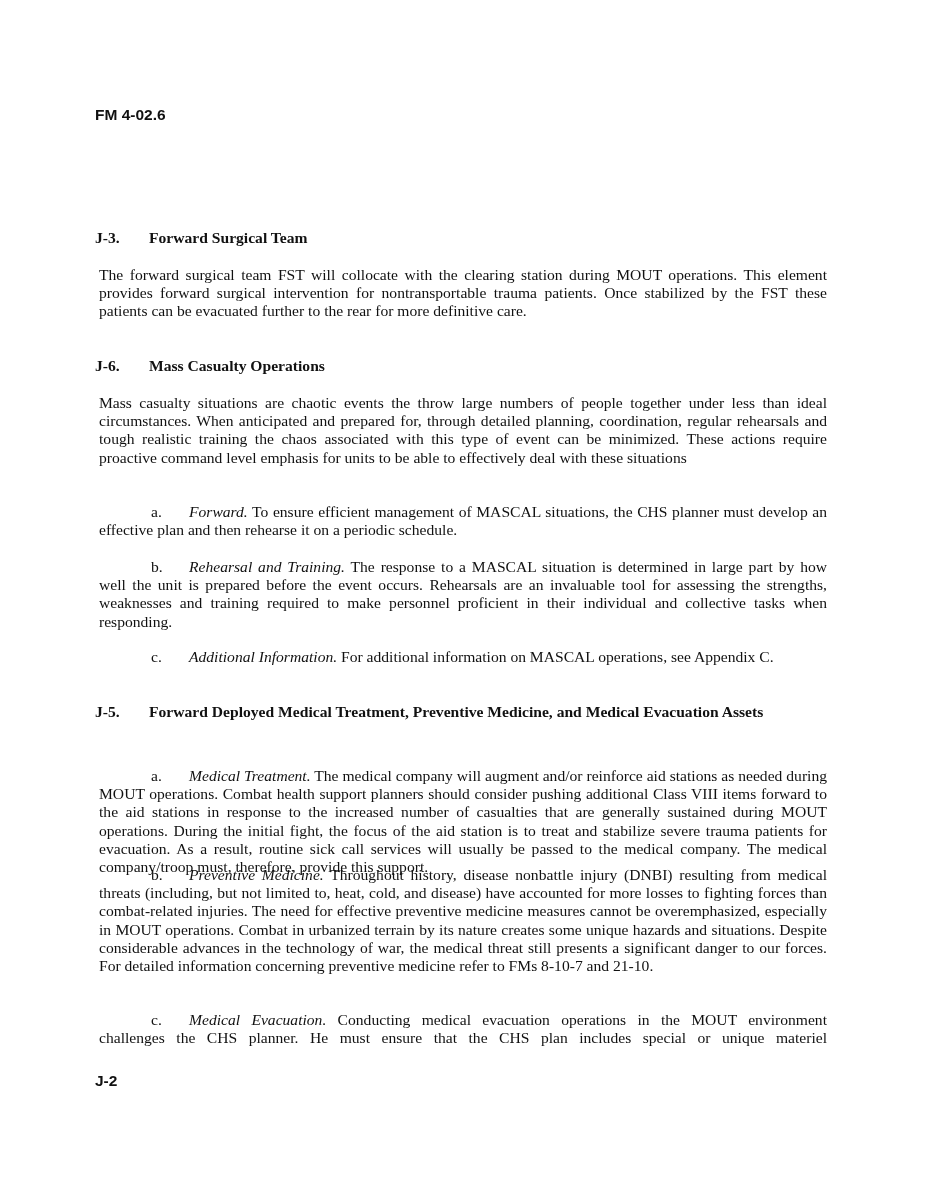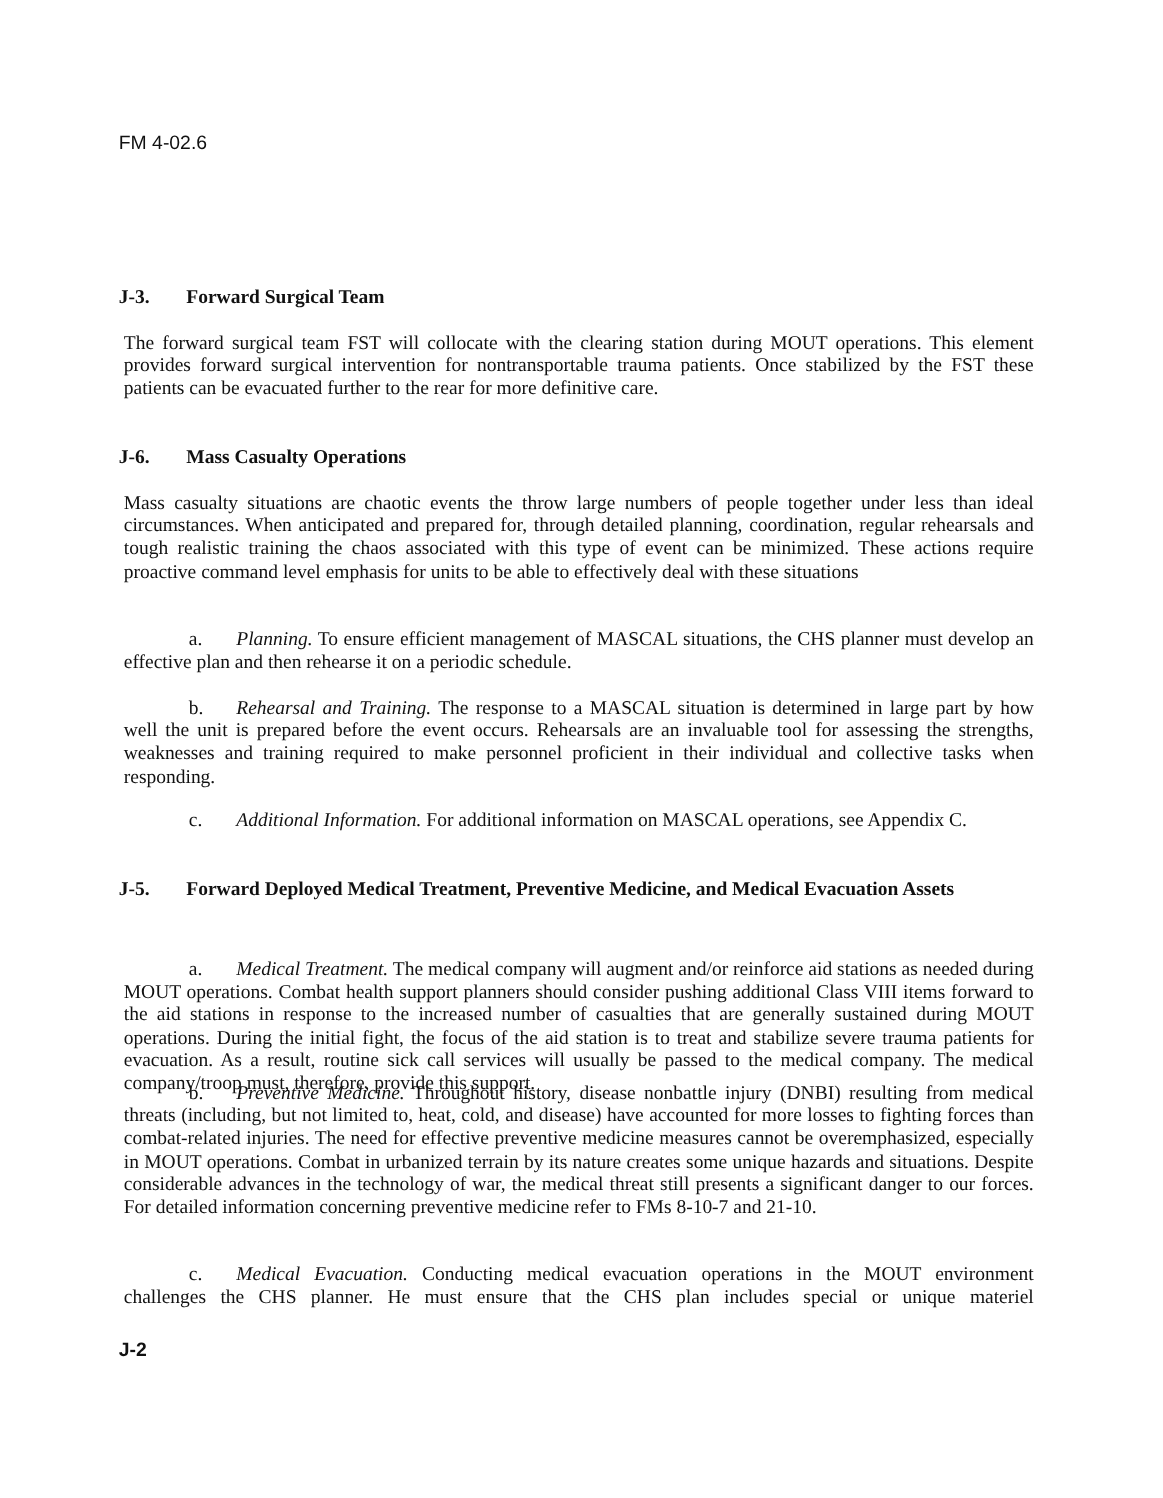--- a/index.html
+++ b/index.html
@@ -1,20 +1,20 @@
 <!DOCTYPE html>
 <html><head>
 <meta charset="utf-8">
 <style>
   html, body { margin: 0; padding: 0; background: #ffffff; }
   body { width: 930px; height: 1198px; position: relative; overflow: hidden; color: #111; }
   .page { position: absolute; left: 95px; top: 0; width: 728px; }
   .header {
     position: absolute; left: 95px; top: 106px;
-    font-family: "Liberation Sans", sans-serif; font-weight: normal; font-size: 15.5px;
+    font-family: "Liberation Sans", sans-serif; font-weight: bold; font-size: 15.5px;
   }
   .footer {
     position: absolute; left: 95px; top: 1072px;
     font-family: "Liberation Sans", sans-serif; font-weight: bold; font-size: 15.5px;
   }
   .serif { font-family: "Liberation Serif", serif; font-size: 15.6px; line-height: 18.2px; }
   .heading { position: absolute; left: 0; font-weight: bold; white-space: nowrap; }
   .heading .num { display: inline-block; width: 54px; font-family: Liberation Serif, serif; }
   .para { position: absolute; left: 4px; width: 728px; text-align: justify; }
   .para .lbl { display: inline-block; width: 38px; }
@@ -32,21 +32,21 @@
     <span class="num">J-3.</span><span>Forward Surgical Team</span>
   </div>
   <div class="para" style="top:266px;">The forward surgical team FST will collocate with the clearing station during MOUT operations.  This element provides forward surgical intervention for nontransportable trauma patients.  Once stabilized by the FST these patients can be evacuated further to the rear for more definitive care.</div>
 
   <div class="heading" style="top:357px;">
     <span class="num">J-6.</span><span>Mass Casualty Operations</span>
   </div>
   <div class="para" style="top:394px;">Mass casualty situations are chaotic events the throw large numbers of people together under less than ideal circumstances.  When anticipated and prepared for, through detailed planning, coordination, regular rehearsals and tough realistic training the chaos associated with this type of event can be minimized.  These actions require proactive command level emphasis for units to be able to effectively deal with these situations</div>
 
   <div class="para" style="top:503px;">
-    <span class="first-indent"></span><span class="lbl">a.</span><em>Planning.</em><span> To ensure efficient management of MASCAL situations, the CHS planner must develop an effective plan and then rehearse it on a periodic schedule.</span>
+    <span class="first-indent"></span><span class="lbl">a.</span><em>Forward.</em><span> To ensure efficient management of MASCAL situations, the CHS planner must develop an effective plan and then rehearse it on a periodic schedule.</span>
   </div>
 
   <div class="para" style="top:558px;">
     <span class="first-indent"></span><span class="lbl">b.</span><em>Rehearsal and Training.</em><span> The response to a MASCAL situation is determined in large part by how well the unit is prepared before the event occurs.  Rehearsals are an invaluable tool for assessing the strengths, weaknesses and training required to make personnel proficient in their individual and collective tasks when responding.</span>
   </div>
 
   <div class="para" style="top:648px;">
     <span class="first-indent"></span><span class="lbl">c.</span><em>Additional Information.</em><span> For additional information on MASCAL operations, see Appendix C.</span>
   </div>
 

